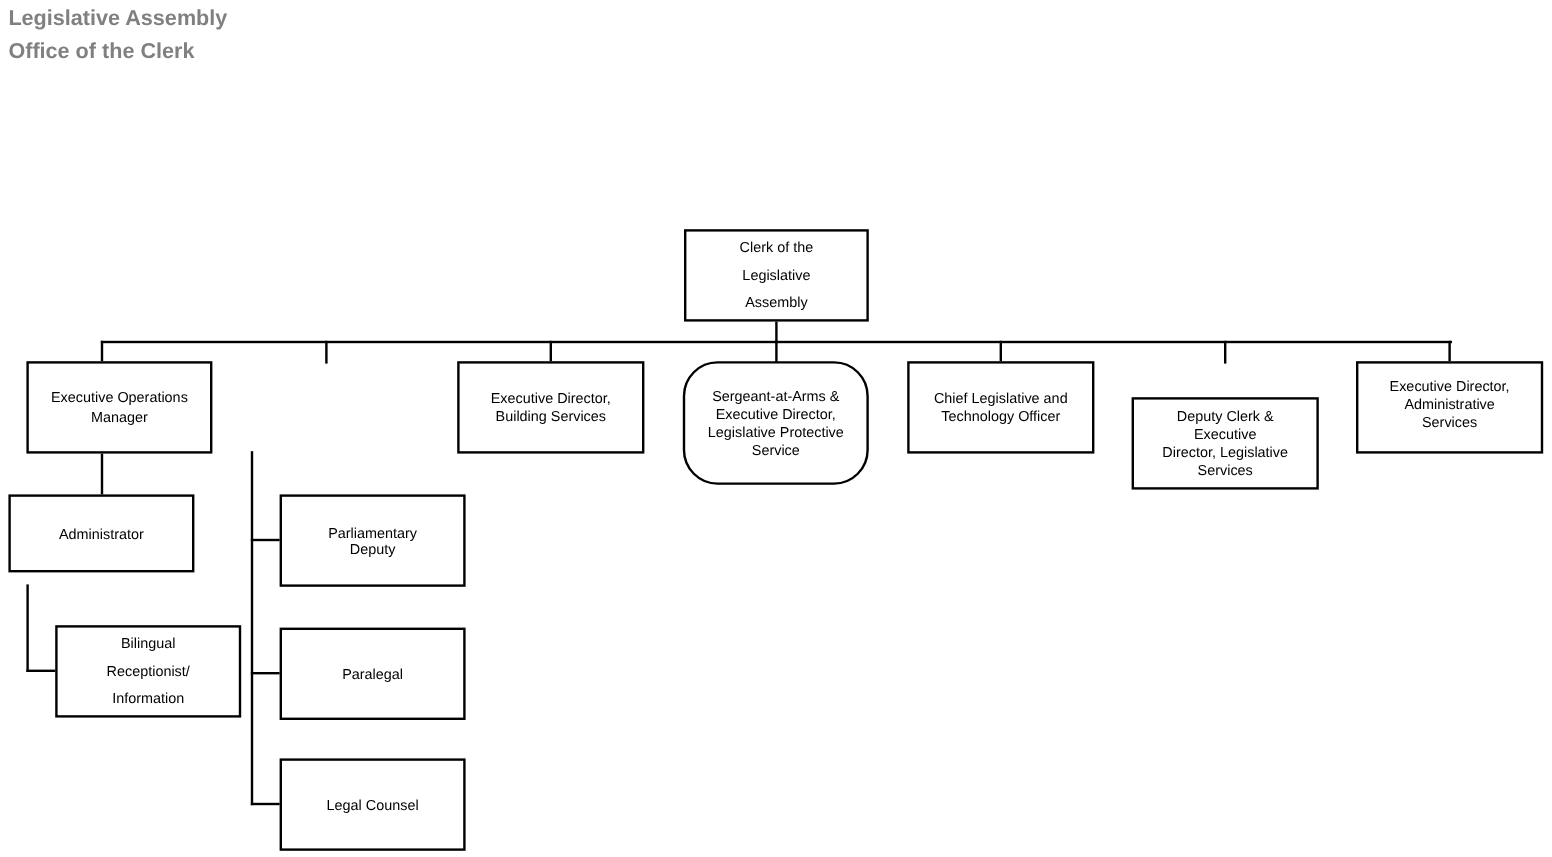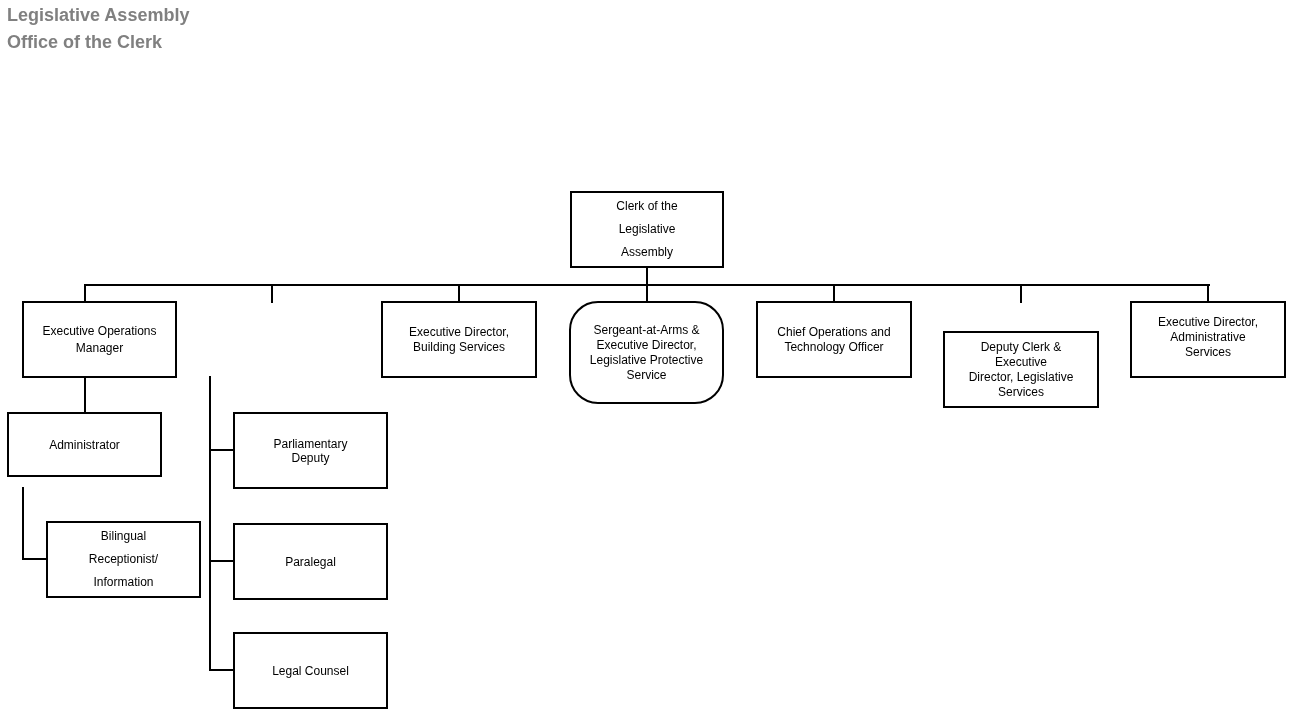--- a/index.html
+++ b/index.html
@@ -82,21 +82,21 @@
 
 
   <div class="node lh-tight" style="left:381px; top:301px; width:156px; height:77px;">Executive Director,
 Building Services</div>
 
   <div class="node lh-tight" style="left:569px; top:301px; width:155px; height:103px;border-radius:29px;">Sergeant-at-Arms &amp;
 Executive Director,
 Legislative Protective
 Service</div>
 
-  <div class="node lh-tight" style="left:756px; top:301px; width:156px; height:77px;">Chief Operations and
+  <div class="node lh-tight" style="left:756px; top:301px; width:156px; height:77px;">Chief Legislative and
 Technology Officer</div>
 
   <div class="node lh-tight" style="left:943px; top:301px; width:156px; height:77px;margin-top:30px;">Deputy Clerk &amp; Executive
 Director, Legislative
 Services</div>
 
   <div class="node lh-tight v-top" style="left:1130px; top:301px; width:156px; height:77px;">Executive Director,
 Administrative Services</div>
 
   <div class="node" style="left:7px; top:412px; width:155px; height:65px;">Administrator</div>

